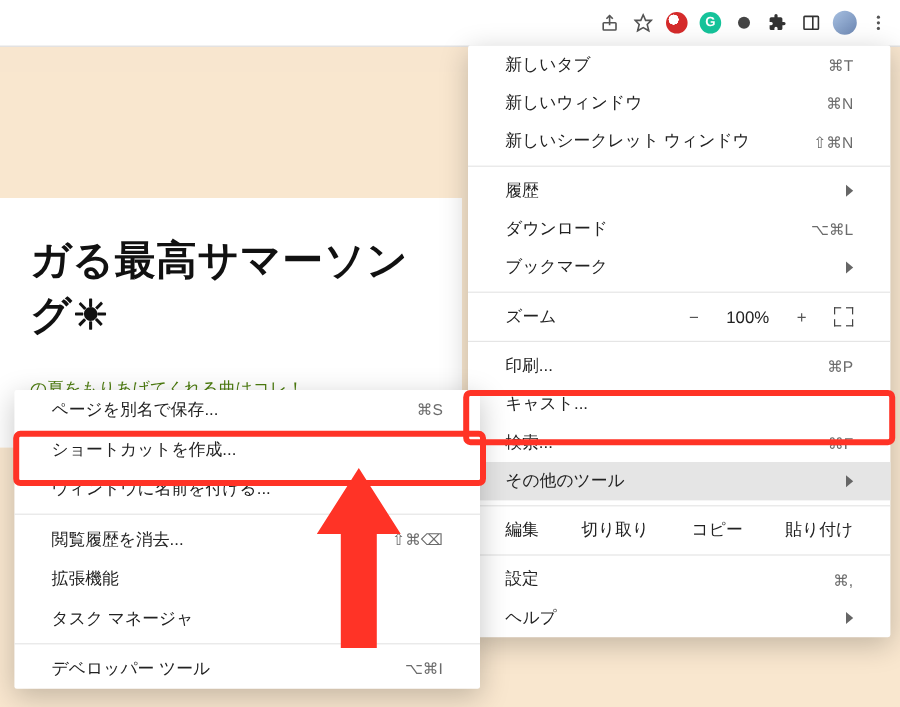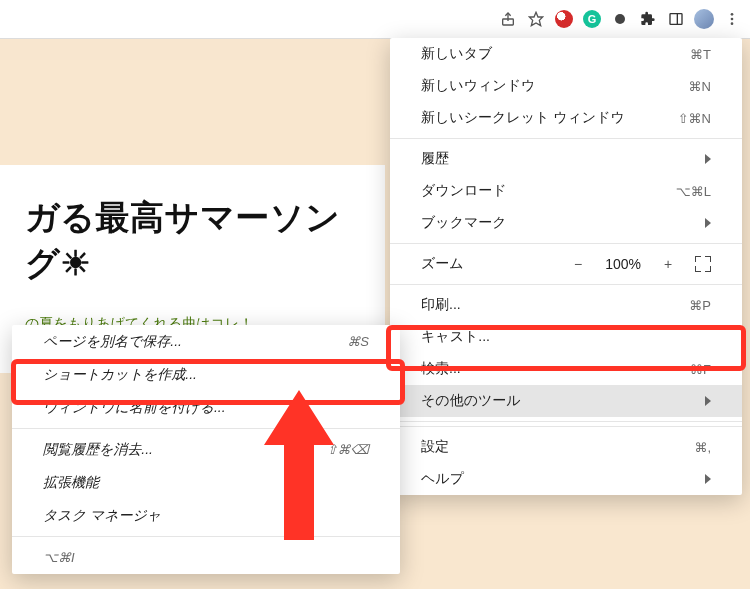--- a/index.html
+++ b/index.html
@@ -145,21 +145,20 @@
     flex: 0 0 auto;
     color:#222;
   }
 
   
   .submenu {
     top: 325px;
     left: 12px;
     width: 388px;
     z-index: 5;
-    font-style: italic;
   }
   .sub-row { height: 33px; }
 
   
   .hl {
     position: absolute;
     border: 5px solid #ff3326;
     border-radius: 6px;
     box-sizing: border-box;
     pointer-events: none;
@@ -282,20 +281,28 @@
   </div>
   <div class="menu-row">
     <span class="label">検索...</span>
     <span class="accel">⌘F</span>
   </div>
   <div class="menu-row highlight">
     <span class="label">その他のツール</span>
     <span class="chev-right"></span>
   </div>
   <div class="menu-sep"></div>
+  <div class="menu-row">
+    <span class="edit-tri">
+      <span class="lbl">編集</span>
+      <span class="act">切り取り</span>
+      <span class="act">コピー</span>
+      <span class="act">貼り付け</span>
+    </span>
+  </div>
   <div class="menu-sep"></div>
   <div class="menu-row">
     <span class="label">設定</span>
     <span class="accel">⌘,</span>
   </div>
   <div class="menu-row">
     <span class="label">ヘルプ</span>
     <span class="chev-right"></span>
   </div>
 </div>
@@ -317,20 +324,21 @@
     <span class="accel">⇧⌘⌫</span>
   </div>
   <div class="sub-row">
     <span class="label">拡張機能</span>
   </div>
   <div class="sub-row">
     <span class="label">タスク マネージャ</span>
   </div>
   <div class="menu-sep"></div>
   <div class="sub-row">
+    <span class="label">デベロッパー ツール</span>
     <span class="accel">⌥⌘I</span>
   </div>
 </div>
 
 <div class="hl hl-a"></div>
 <div class="hl hl-b"></div>
 
 <svg class="arrow" viewBox="0 0 70 150">
   <polygon points="35,0 70,55 50,55 50,150 20,150 20,55 0,55" fill="#ff3326"></polygon>
 </svg>

